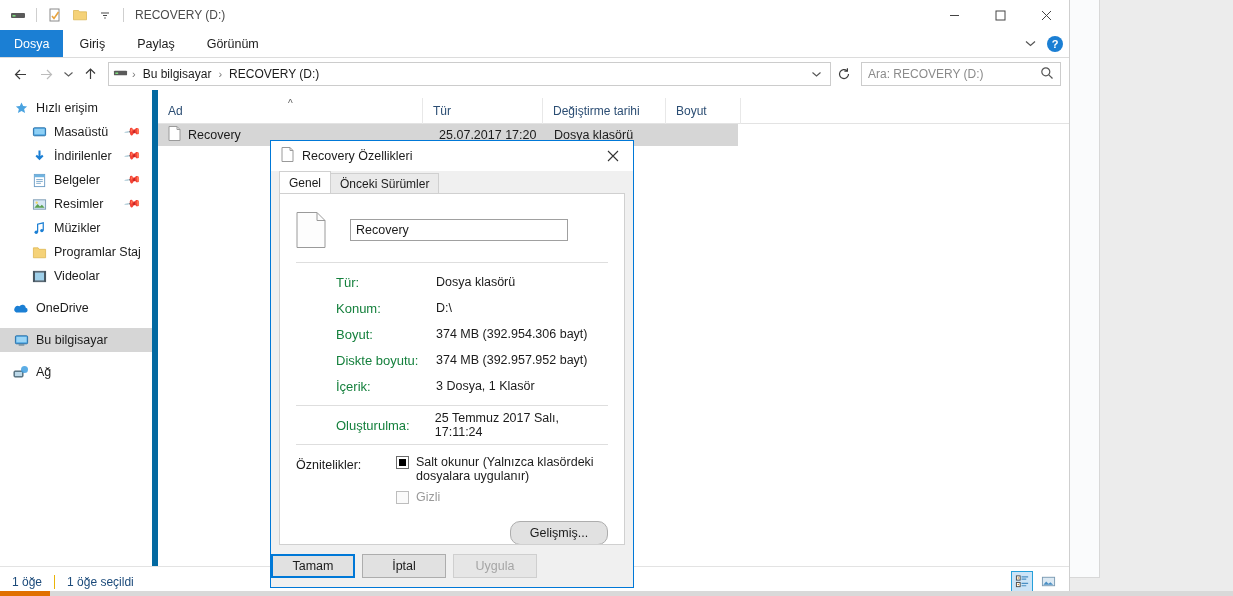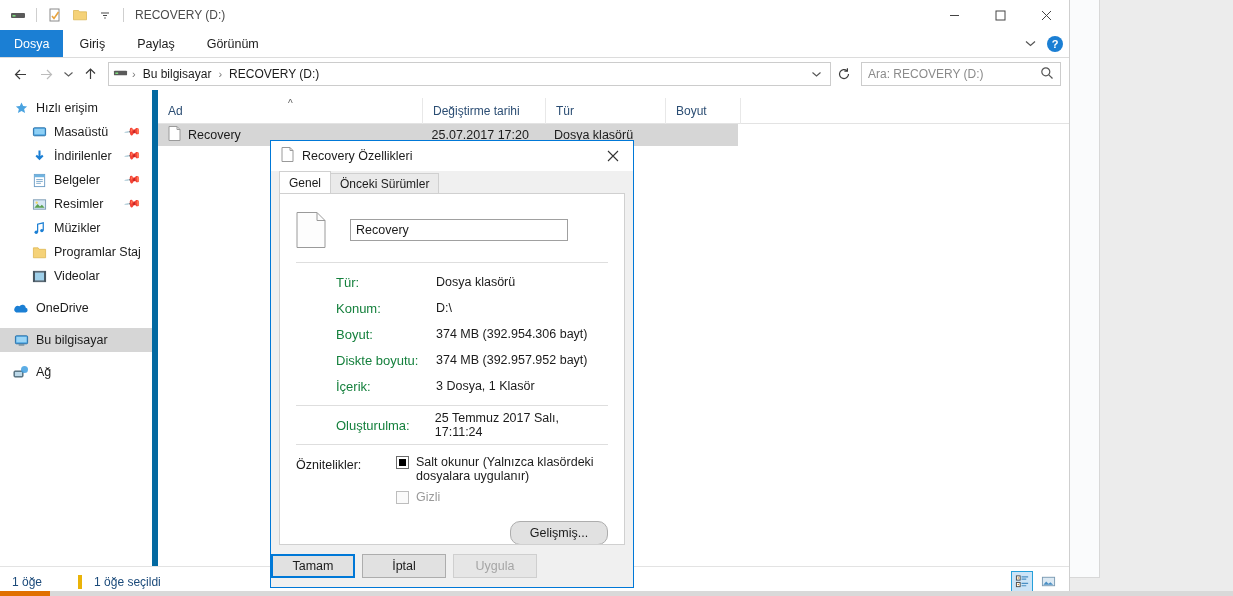--- a/index.html
+++ b/index.html
@@ -93,31 +93,31 @@
   .colhead { height: 26px; display: flex; align-items: flex-start; border-bottom: 1px solid #e3e3e3; position: relative; margin-top: 8px; }
   .col { font-size: 12px; color: #2b4d73; padding-left: 10px; height: 26px; display: flex; align-items: center; border-right: 1px solid #e8e8e8; }
   .col.c1 { width: 265px; }
   .col.c2 { width: 123px; }
   .col.c3 { width: 120px; }
   .col.c4 { width: 75px; }
   .sortmark { position: absolute; left: 130px; top: 0px; color: #5a5a5a; font-size: 10px; }
   .row { height: 22px; display: flex; align-items: center; background: #d6d6d6; width: 580px; }
   .row .cell { font-size: 12.5px; color: #1b1b1b; padding-left: 10px; }
   .row .cell.c1 { width: 265px; display: flex; align-items: center; gap: 7px; }
-  .row .cell.c2 { width: 123px; }
+  .row .cell.c2 { width: 123px; text-align: center; }
   .row .cell.c3 { width: 120px; }
   .row .cell.c4 { width: 75px; }
 
   
   .statusbar {
     height: 30px; border-top: 1px solid #e3e3e3; display: flex; align-items: center;
     padding: 0 12px; gap: 0; flex: none; background: #fff; position: relative;
   }
   .status-txt { font-size: 12px; color: #1b4a7a; padding-right: 12px; }
-  .status-txt + .status-txt { border-left: 4px solid #eab308; padding-left: 12px; margin-left: 24px; }
+  .status-txt + .status-txt { border-left: 1px solid #eab308; padding-left: 12px; }
   .viewtoggles { position: absolute; right: 10px; display: flex; gap: 4px; }
   .vbtn { width: 22px; height: 22px; display: flex; align-items: center; justify-content: center; border: 1px solid transparent; }
   .vbtn.active { background: #cce4f7; border-color: #26a0da; }
 
   
   #taskbar { position: absolute; left: 0; bottom: 0; width: 1233px; height: 5px; background: #d9d9d9; }
   #taskbar .accent { position: absolute; left: 0; top: 0; width: 50px; height: 5px; background: #e07000; }
 
   
   #dialog {
@@ -417,22 +417,22 @@
             </svg>
         </span>
         <span class="lbl">Ağ</span>
       </div>
 
     </div>
 
     <div class="filelist">
       <div class="colhead">
         <div class="col c1">Ad</div>
+        <div class="col c3">Tür</div>
         <div class="col c2">Değiştirme tarihi</div>
-        <div class="col c3">Tür</div>
         <div class="col c4">Boyut</div>
         <div class="sortmark">^</div>
       </div>
       <div class="row">
         <div class="cell c1">
           <span>
             <svg width="13" height="15" viewBox="0 0 13 15">
                 <path d="M1 .5h8l3 3v11H1z" fill="#fff" stroke="#9a9a9a"></path>
                 <path d="M9 .5v3h3" fill="none" stroke="#9a9a9a"></path>
               </svg>

